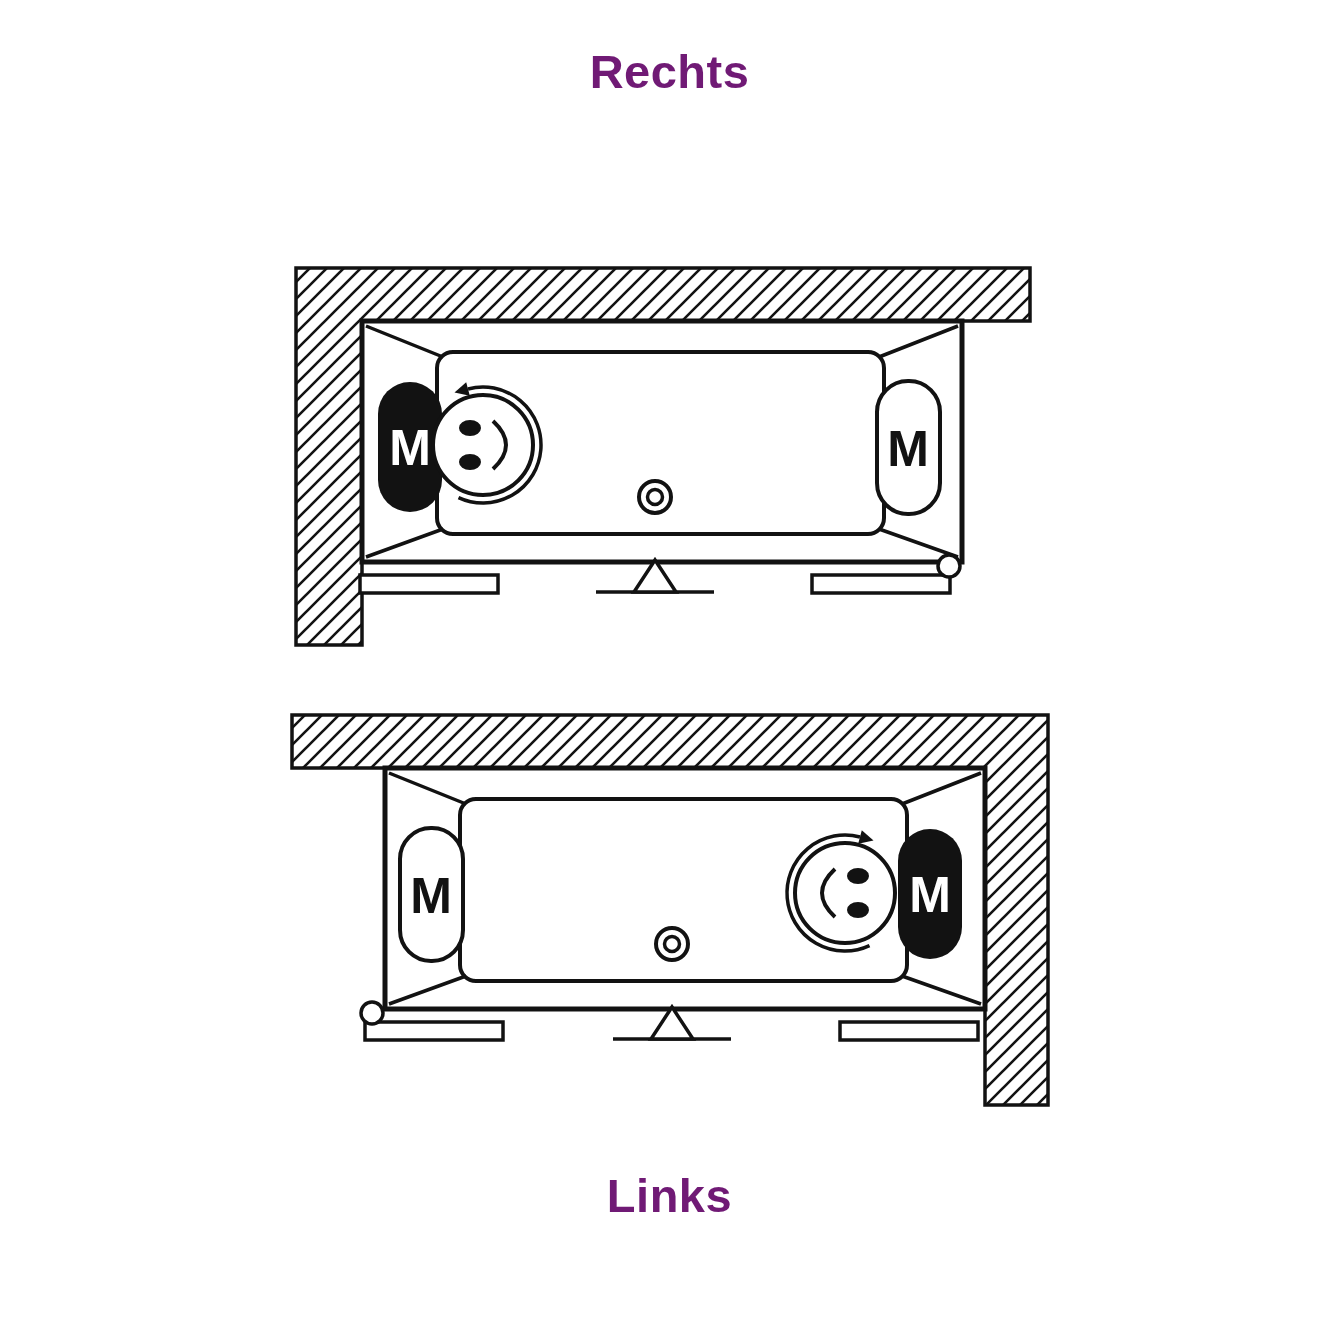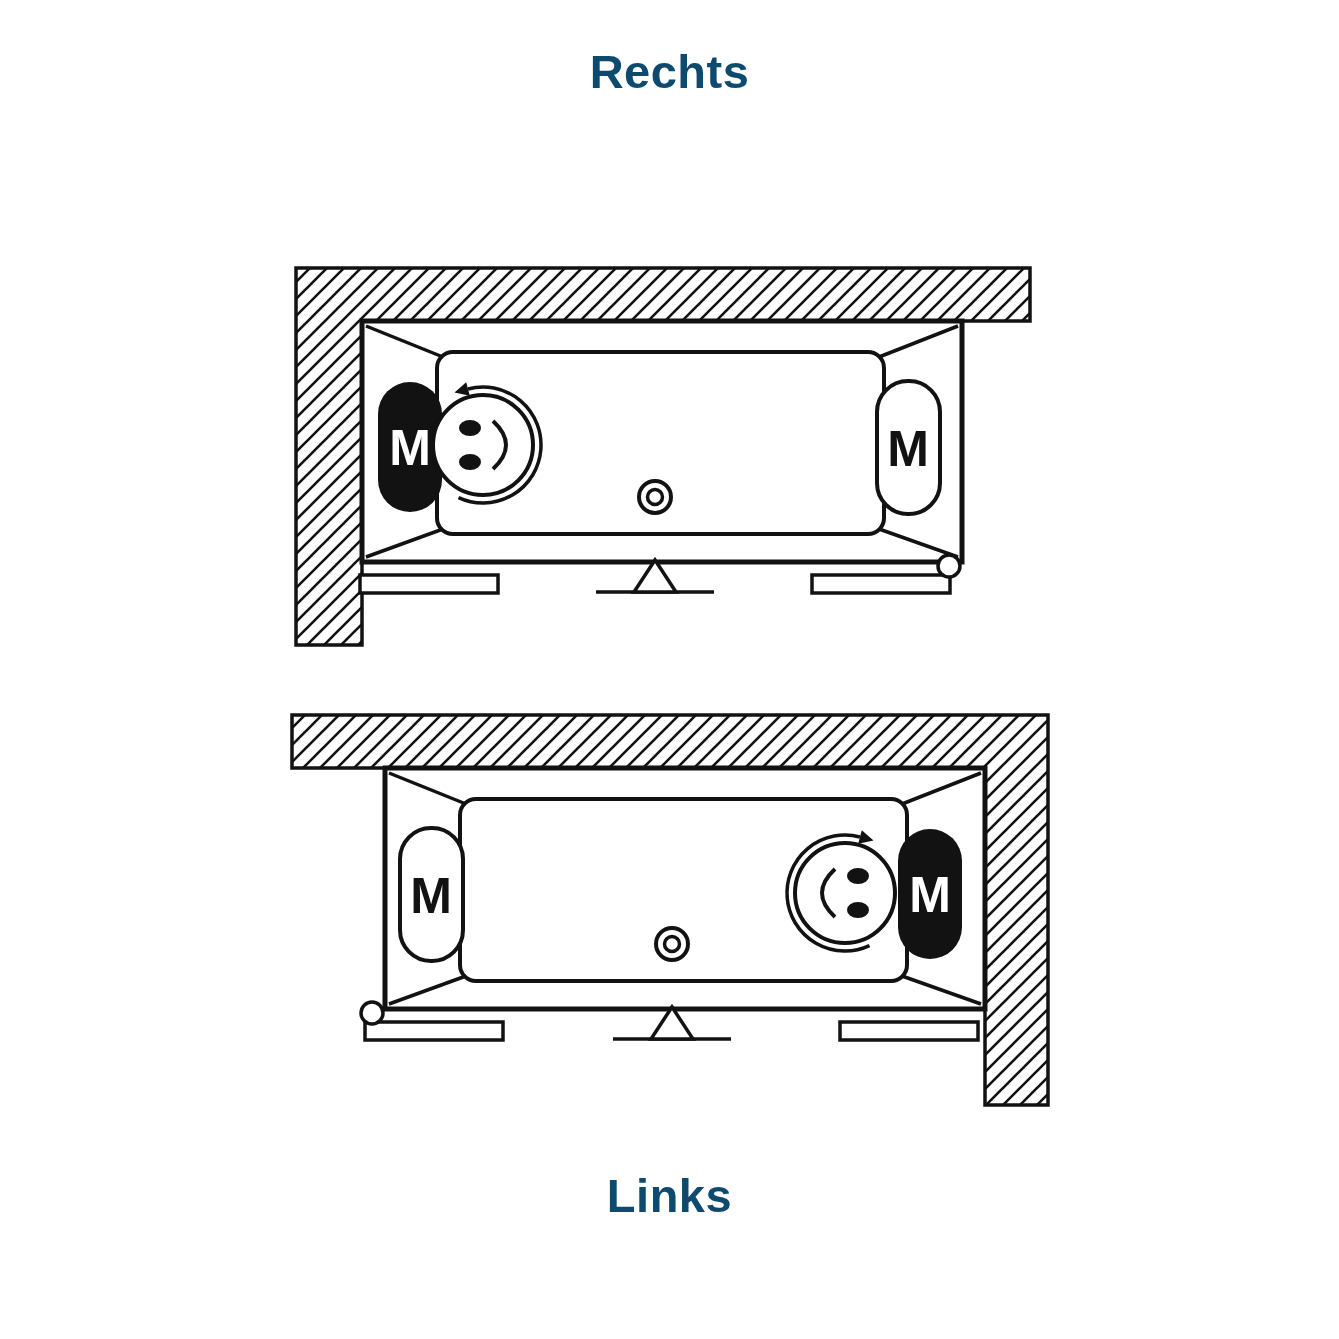--- a/index.html
+++ b/index.html
@@ -7,21 +7,21 @@
   body {
     width:1339px; height:1339px;
     background:var(--background);
     font-family:"Liberation Sans", sans-serif;
     position:relative; overflow:hidden;
   }
   .stage { position:absolute; inset:0; }
   .title {
     position:absolute; left:0; width:100%;
     text-align:center; font-weight:700; font-size:47px;
-    color:#0c4a6e; letter-spacing:.5px;
+    color:#701a75; letter-spacing:.5px;
   }
   .title-top { top:44px; }
   .title-bottom { top:1168px; }
   svg.diagram { position:absolute; top:0; left:0; display:block; }
   .ln { stroke:var(--ink); fill:none; stroke-linecap:butt; }
   .w3 { stroke-width:3.5; }
   .w4 { stroke-width:4; }
   .w5 { stroke-width:5; }
   .fill-white { fill:#ffffff; }
   .fill-ink { fill:var(--ink); stroke:none; }

